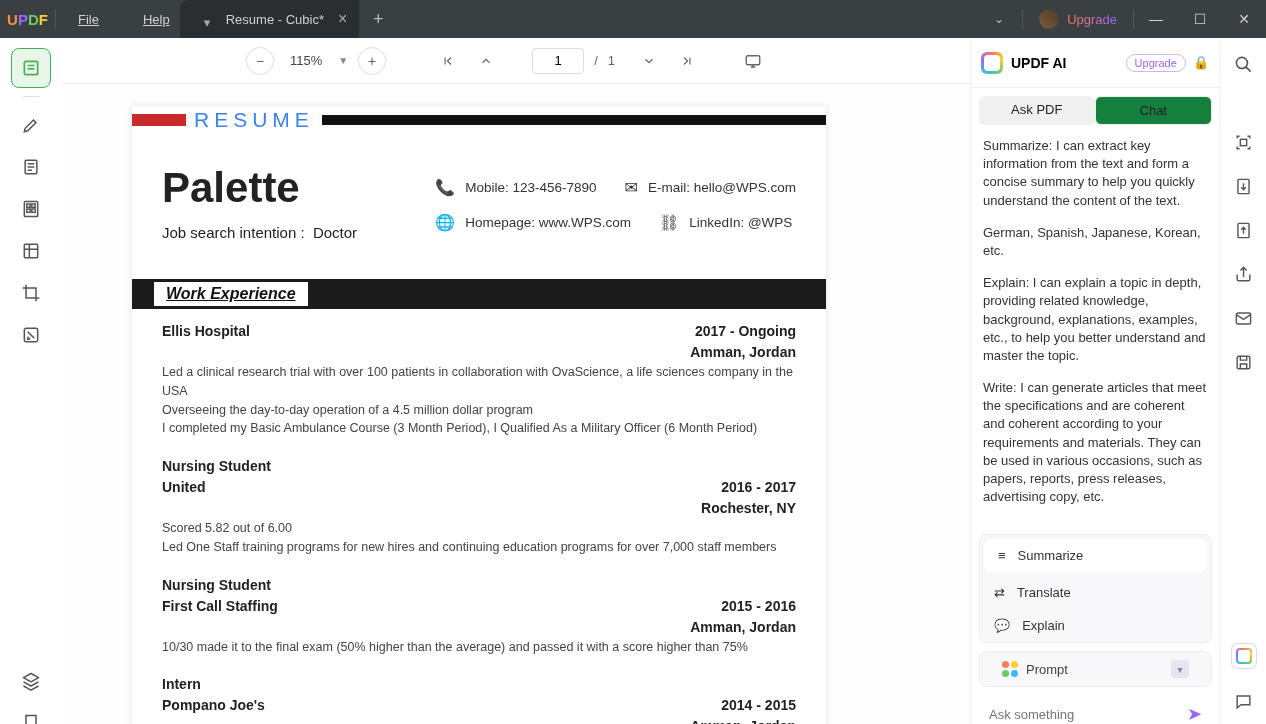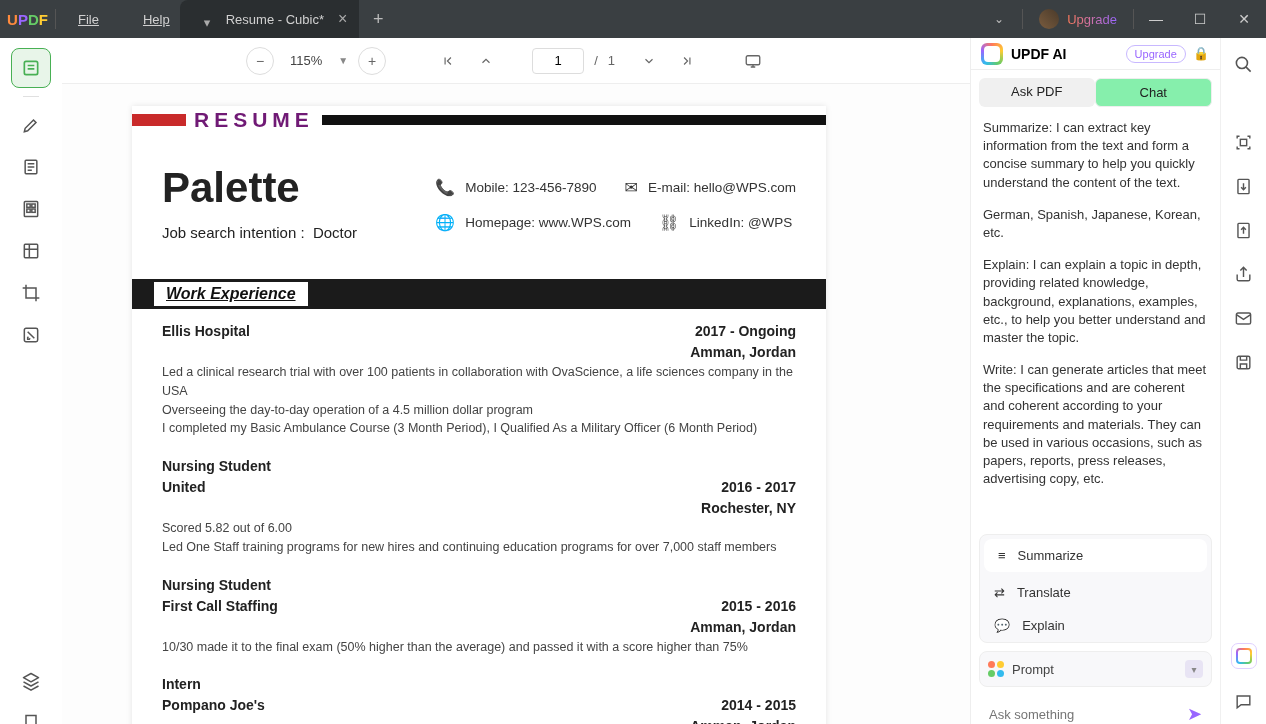--- a/index.html
+++ b/index.html
@@ -42,56 +42,56 @@
 .zoom { font-size: 13px; color: #444; padding: 0 6px; }
 .chev { font-size: 10px; color: #888; cursor: pointer; }
 .page-input { width: 52px; height: 26px; border: 1px solid #ddd; border-radius: 4px; text-align: center; font-size: 13px; }
 .t-spacer { flex: 1; }
 
 
 .doc-area { flex: 1; overflow: auto; display: flex; justify-content: flex-start; padding-left: 70px; padding-top: 22px; background: #fdfdfd; }
 .page { width: 694px; background: #fff; box-shadow: 0 0 6px rgba(0,0,0,0.1); }
 .r-header { display: flex; align-items: center; height: 28px; }
 .r-red { width: 54px; height: 12px; background: #c92a2a; }
-.r-title { font-size: 21px; font-weight: 700; letter-spacing: 5px; padding: 0 8px; color: #701a75; }
+.r-title { font-size: 21px; font-weight: 400; letter-spacing: 5px; padding: 0 8px; color: #3b82f6; }
 .r-black { flex: 1; height: 10px; background: #111; }
 .r-body { padding: 30px 30px 20px 30px; }
 .r-name { font-size: 42px; font-weight: 700; color: #222; }
 .r-intent { font-size: 15px; color: #222; margin-top: 12px; }
 .r-top { display: flex; }
 .r-left { flex: 1; }
 .r-right { display: flex; flex-direction: column; gap: 16px; padding-top: 14px; font-size: 13.5px; color: #333; }
 .c-row { display: flex; gap: 28px; }
 .c-item { display: flex; align-items: center; gap: 10px; }
 .c-icon { font-size: 16px; color: #333; }
 .section-bar { background: #1b1b1b; color: #fff; margin-top: 18px; height: 30px; display: flex; align-items: center; }
 .section-inner { background: #fff; color: #111; font-weight: 700; font-size: 16px; padding: 3px 12px; margin-left: 22px; font-style: italic; text-decoration: underline; }
 .exp { padding: 12px 30px 6px 30px; font-size: 13px; color: #222; line-height: 1.5; }
 .exp .row1 { display: flex; justify-content: space-between; font-weight: 700; font-size: 14px; }
 .exp .row2 { font-weight: 700; font-size: 14px; text-align: right; }
 .exp .desc { color: #444; font-size: 12.5px; }
 
 
 .ai-panel { width: 250px; background: #fff; display: flex; flex-direction: column; border-left: 1px solid #eee; }
-.ai-header { height: 32px; display: flex; align-items: center; padding: 0 10px; gap: 8px; border-bottom: 1px solid #eee; }
+.ai-header { height: 50px; display: flex; align-items: center; padding: 0 10px; gap: 8px; border-bottom: 1px solid #eee; }
 .ai-logo { width: 22px; height: 22px; border-radius: 6px; background: conic-gradient(#ff7a59,#ffcc33,#66cc66,#33bbee,#9966ff,#ff7a59); position: relative; }
 .ai-logo::after { content:''; position:absolute; inset:3px; background:#fff; border-radius:4px; }
 .ai-title { font-weight: 600; font-size: 14px; flex: 1; }
 .ai-up { color: #9966ff; border: 1px solid #c8b8ff; padding: 2px 8px; border-radius: 10px; font-size: 11px; cursor: pointer; }
 .ai-lock { color: #bbb; font-size: 13px; }
 .ai-tabs { display: flex; padding: 8px; gap: 0; }
 .ai-tab { flex: 1; text-align: center; font-size: 13px; padding: 6px 0; border-radius: 6px; cursor: pointer; color: #666; }
 .ai-tab.active { background: #f0f0f0; color: #222; }
-.ai-tab.other { background: #86efac; border: 1px solid #eee; color: #222; }
+.ai-tab.other { background: #15803d; border: 1px solid #eee; color: #222; }
 .ai-content { flex: 1; padding: 4px 12px; font-size: 13px; color: #333; line-height: 1.4; overflow: hidden; }
 .ai-content p { margin-bottom: 14px; }
 .ai-actions { margin: 0 8px 8px 8px; border: 1px solid #eee; border-radius: 8px; background: #f8f8fa; }
 .ai-act { display: flex; align-items: center; gap: 12px; padding: 9px 14px; font-size: 13px; cursor: pointer; color: #333; }
 .ai-act.active { background: #fff; border-radius: 8px; margin: 4px; }
-.prompt-bar { margin: 0 8px 8px 8px; border: 1px solid #eee; border-radius: 8px; display: flex; align-items: center; padding: 8px 8px; gap: 8px; background: #f8f8fa; }
+.prompt-bar { margin: 0 8px 8px 8px; border: 1px solid #eee; border-radius: 8px; display: flex; align-items: center; padding: 8px 22px; gap: 8px; background: #f8f8fa; }
 .prompt-dots { width: 16px; height: 16px; display: grid; grid-template-columns: 1fr 1fr; gap: 2px; }
 .prompt-dots span:nth-child(1){background:#ff7a59;} .prompt-dots span:nth-child(2){background:#ffcc33;}
 .prompt-dots span:nth-child(3){background:#66cc66;} .prompt-dots span:nth-child(4){background:#33bbee;}
 .prompt-dots span { border-radius: 50%; }
 .prompt-label { flex: 1; font-size: 13px; color: #444; }
 .prompt-chev { width: 18px; height: 18px; background: #e8e4f4; border-radius: 4px; display:flex; align-items:center; justify-content:center; font-size:10px; color:#888; }
 .ask-bar { margin: 0 8px 10px 8px; display: flex; align-items: center; padding: 8px 10px; gap: 8px; }
 .ask-input { flex: 1; border: none; font-size: 13px; color: #999; background: transparent; outline: none; }
 .send-icon { color: #9966ff; font-size: 18px; cursor: pointer; }
 

